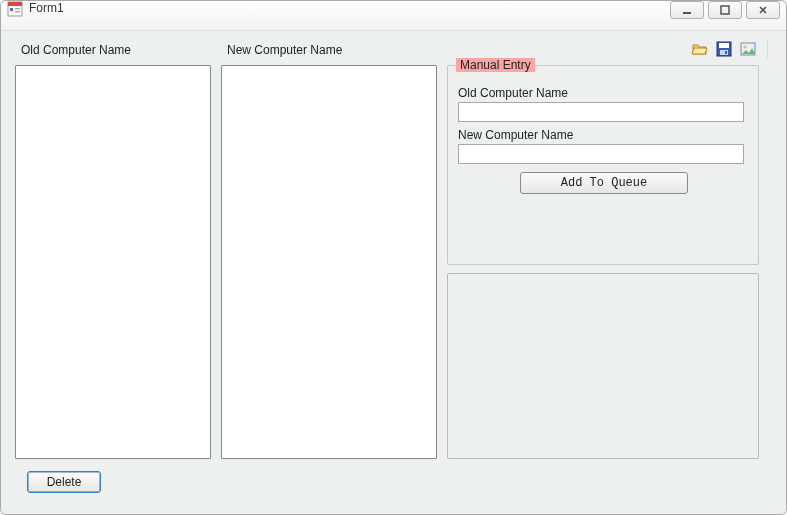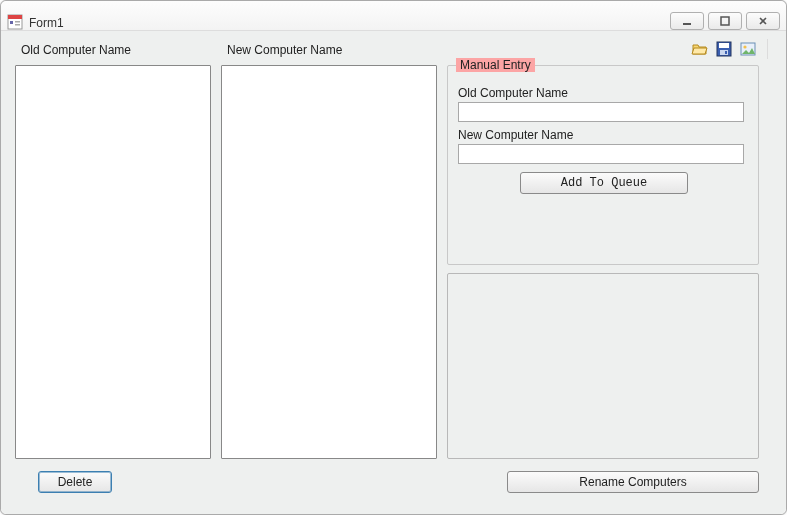--- a/index.html
+++ b/index.html
@@ -18,21 +18,21 @@
     height: 515px;
     border: 1px solid #aaa;
     border-radius: 6px;
     background: #fff;
     position: relative;
     box-shadow: 0 0 2px rgba(0,0,0,0.2);
   }
   .titlebar {
     height: 30px;
     display: flex;
-    align-items: flex-end;
+    align-items: flex-start;
     padding: 0 6px;
     border-bottom: 1px solid #ddd;
     background: linear-gradient(#fdfdfd,#f3f3f3);
     border-radius: 6px 6px 0 0;
   }
   .titlebar .app-icon {
     width: 16px; height: 16px; margin-right: 6px;
     display:flex;align-items:center;justify-content:center;
   }
   .titlebar .title { flex: 0 0 auto; color:#333; }
@@ -115,21 +115,21 @@
     border: 1px solid #3c7fb1;
     box-shadow: 0 0 0 1px rgba(60,127,177,0.5) inset;
   }
 
   .manual-old-lbl { left: 10px; top: 20px; }
   .manual-old-inp { left: 10px; top: 36px; width: 286px; }
   .manual-new-lbl { left: 10px; top: 62px; }
   .manual-new-inp { left: 10px; top: 78px; width: 286px; }
   .btn-add { left: 72px; top: 106px; width: 168px; font-family: Liberation Mono, monospace; }
 
-  .btn-delete { left: 26px; top: 440px; width: 74px; margin-left: 11px; }
+  .btn-delete { left: 26px; top: 440px; width: 74px; }
   .btn-rename { left: 506px; top: 440px; width: 252px; }
 
   .toolbar-sep {
     width:1px;height:20px;background:#dcdcdc;margin-left:4px;
   }
 </style>
 </head>
 <body>
 
 <div class="window">
@@ -205,16 +205,15 @@
 
       <span class="field-label manual-new-lbl">New Computer Name</span>
       <input class="text-input manual-new-inp" type="text" value="" style="">
 
       <button class="btn btn-add">Add To Queue</button>
     </div>
 
     <div class="groupbox gb-output"></div>
 
     <button class="btn btn-default btn-delete">Delete</button>
-    <button class="btn btn-rename">Rename Computers</button>
 
   </div>
 </div>
 
 </body></html>

